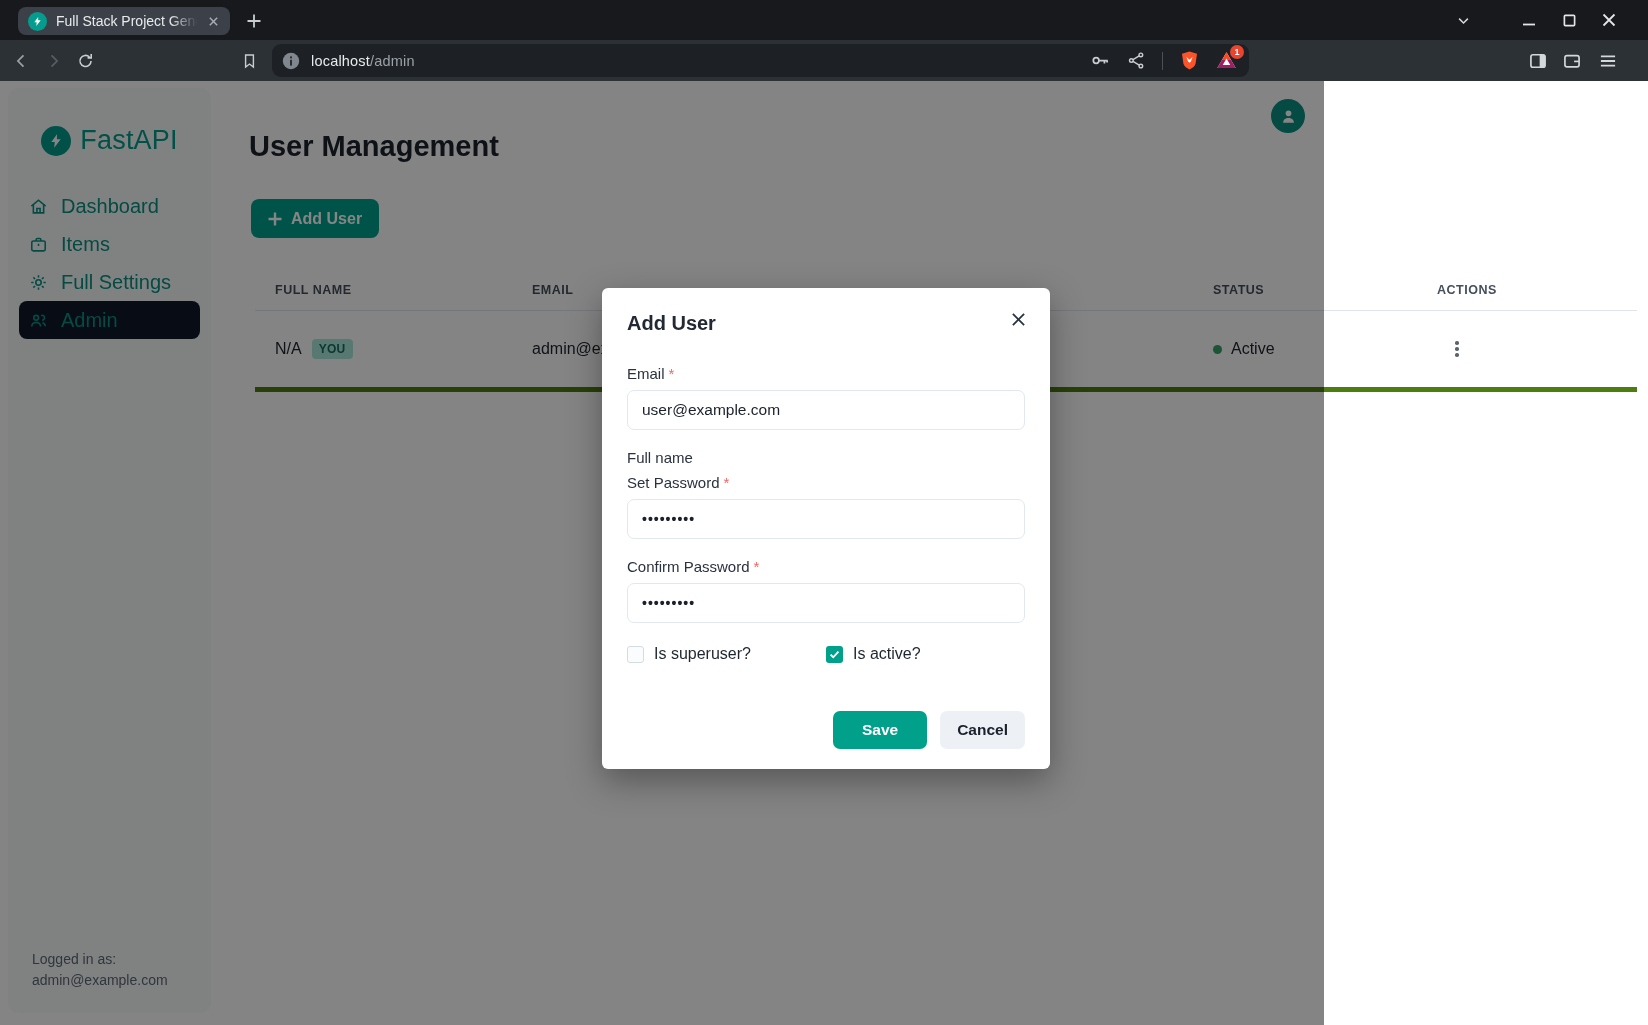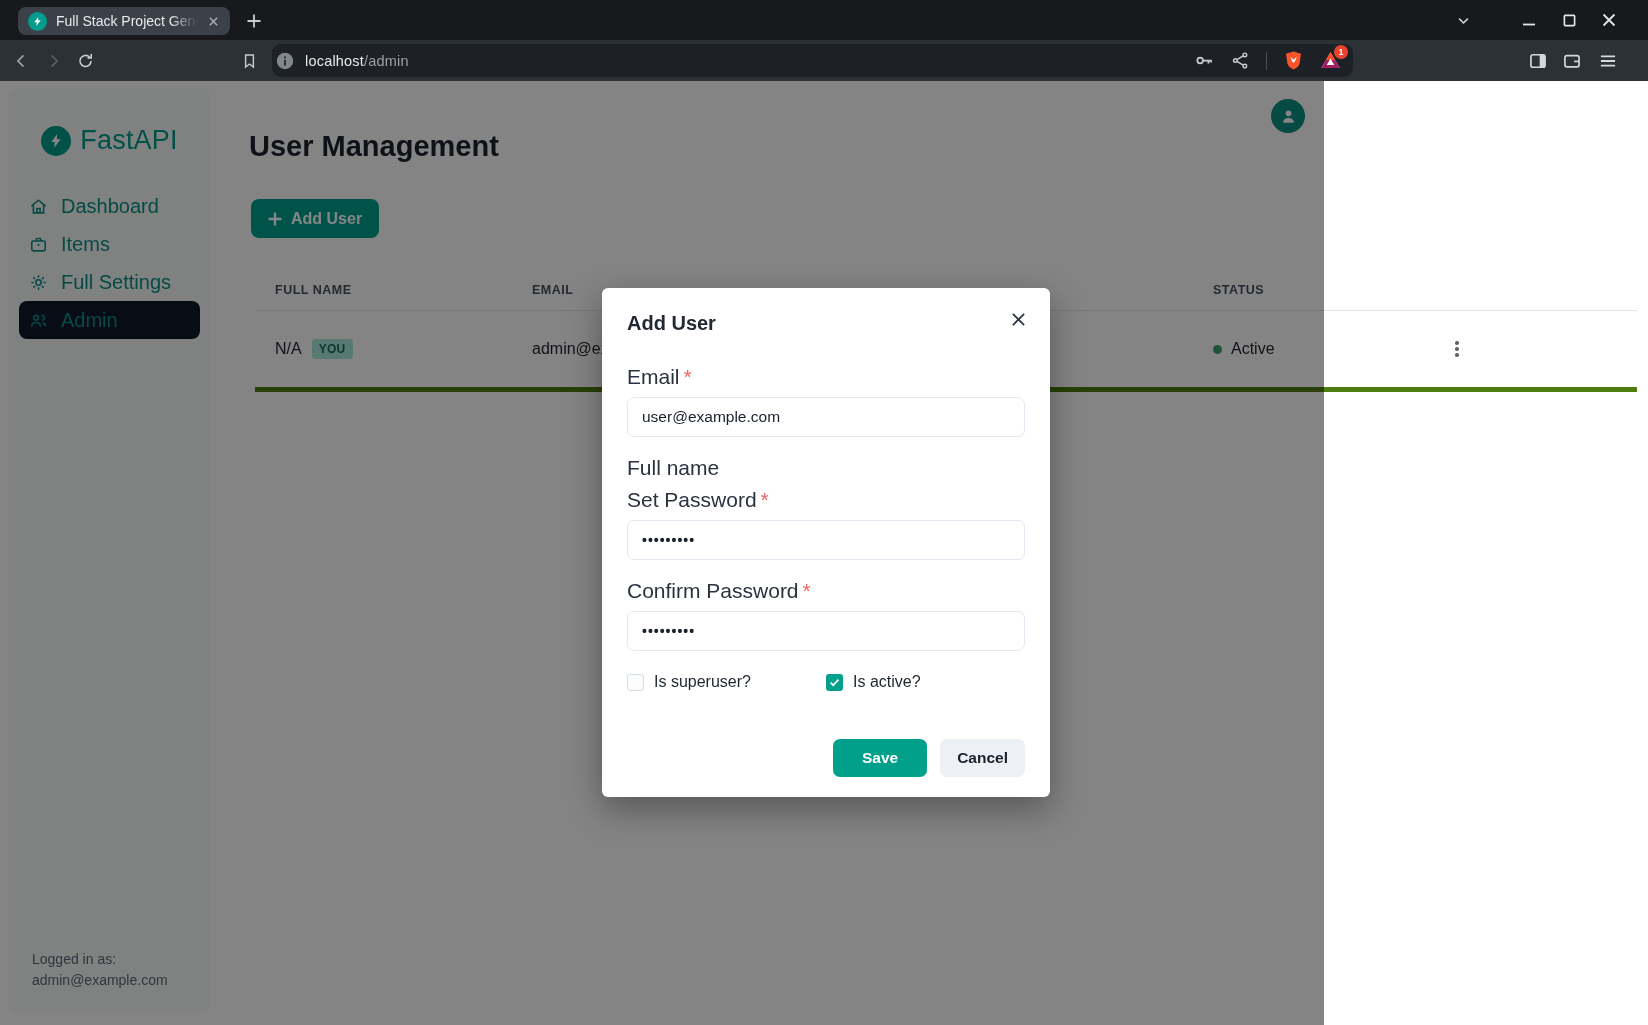--- a/index.html
+++ b/index.html
@@ -19,22 +19,22 @@
                -webkit-mask-image:linear-gradient(90deg,#000 78%,transparent 97%);
                mask-image:linear-gradient(90deg,#000 78%,transparent 97%); }
   .tab-close { width:22px; height:22px; border-radius:50%; display:flex; align-items:center; justify-content:center; flex:0 0 auto; }
   .newtab-btn { position:absolute; left:243px; top:10px; width:22px; height:22px; display:flex; align-items:center; justify-content:center; }
   .win-controls { position:absolute; right:0; top:0; height:40px; display:flex; align-items:center; gap:14px; padding-right:26px; }
   .win-btn { width:26px; height:26px; display:flex; align-items:center; justify-content:center; }
   .win-btn.first { margin-right:26px; }
 
   .toolbar { height:41px; background:#2C3136; position:relative; }
   .tb-icon { position:absolute; top:50%; transform:translateY(-50%); display:flex; align-items:center; justify-content:center; }
-  .urlbar { position:absolute; left:272px; top:4px; width:1081px; height:33px; background:#1D2125;
-            border-radius:9px; display:flex; align-items:center; padding:0 12px 0 4px; }
+  .urlbar { position:absolute; left:272px; top:4px; width:977px; height:33px; background:#1D2125;
+            border-radius:9px; display:flex; align-items:center; padding:0 12px 0 10px; }
   .url-text { margin-left:11px; font-size:14.5px; letter-spacing:.2px; }
   .url-host { color:#E8EAEC; }
   .url-path { color:#9BA1A7; }
   .urlbar-right { margin-left:auto; display:flex; align-items:center; gap:16px; }
   .url-divider { width:1px; height:18px; background:#4A5056; }
   .rewards-wrap { position:relative; }
   .rewards-badge { position:absolute; top:-5px; right:-7px; min-width:14px; height:14px; border-radius:7px;
                    background:#E8442F; color:#fff; font-size:9px; font-weight:700; display:flex;
                    align-items:center; justify-content:center; padding:0 3px; }
 
@@ -73,21 +73,21 @@
   .status-dot { width:9px; height:9px; border-radius:50%; background:#38A169; margin-right:9px; }
   .kebab-btn { background:none; border:none; display:flex; flex-direction:column; gap:2.5px; padding:6px; margin-left:12px; }
   .kebab-btn i { width:3.5px; height:3.5px; border-radius:50%; background:#5E646B; }
 
   
   .modal { position:absolute; left:602px; top:207px; width:448px; background:#fff; border-radius:6px;
            z-index:20; padding:24px 25px 20px; box-shadow:0 12px 34px rgba(0,0,0,.35); }
   .modal-title { font-size:20px; font-weight:700; color:#222834; margin-bottom:30px; }
   .modal-close { position:absolute; top:15px; right:16px; width:32px; height:32px; background:none; border:none;
                  display:flex; align-items:center; justify-content:center; border-radius:6px; }
-  .f-label { font-size:21px; color:#2A3240; margin-bottom:8px; }
+  .f-label { font-size:15px; color:#2A3240; margin-bottom:8px; }
   .req { color:#F56565; margin-left:4px; }
   .f-input { width:100%; height:40px; border:1px solid #E2E8F0; border-radius:7px; padding:0 14px;
              font-size:15.5px; color:#1A202C; margin-bottom:19px; font-family:inherit; outline:none; background:#fff; }
   .f-input.pw { font-size:14px; letter-spacing:1px; font-weight:700; }
   .checkbox-row { display:flex; margin-top:3px;align-items:center; }
   .cb-item { display:flex; align-items:center; gap:10px; width:50%; font-size:16px; color:#1E2630; cursor:pointer; }
   .cb { width:17px; height:17px; border-radius:3px; flex:0 0 auto; display:flex; align-items:center; justify-content:center; }
   .cb.unchecked { border:1.5px solid #D3DBE3; background:#FBFCFD; }
   .cb.checked { background:#00A08B; }
   .modal-footer { display:flex; justify-content:flex-end; gap:13px; margin-top:48px; }
@@ -304,20 +304,21 @@
           <path d="M5.2 19.8 c0-3.7 3-5.8 6.8-5.8 s6.8 2.1 6.8 5.8 z"></path>
         </svg>
     </span>
   </button>
 
   <div class="user-table">
     <div class="t-head">
       <div class="th">FULL NAME</div>
       <div class="th">EMAIL</div>
       <div class="th">STATUS</div>
+      <div class="th">ACTIONS</div>
     </div>
     <div class="t-row">
       <div class="td">
         <span>N/A</span>
         <span class="you-badge">YOU</span>
       </div>
       <div class="td">
         <span>admin@example.com</span>
       </div>
       <div class="td">

